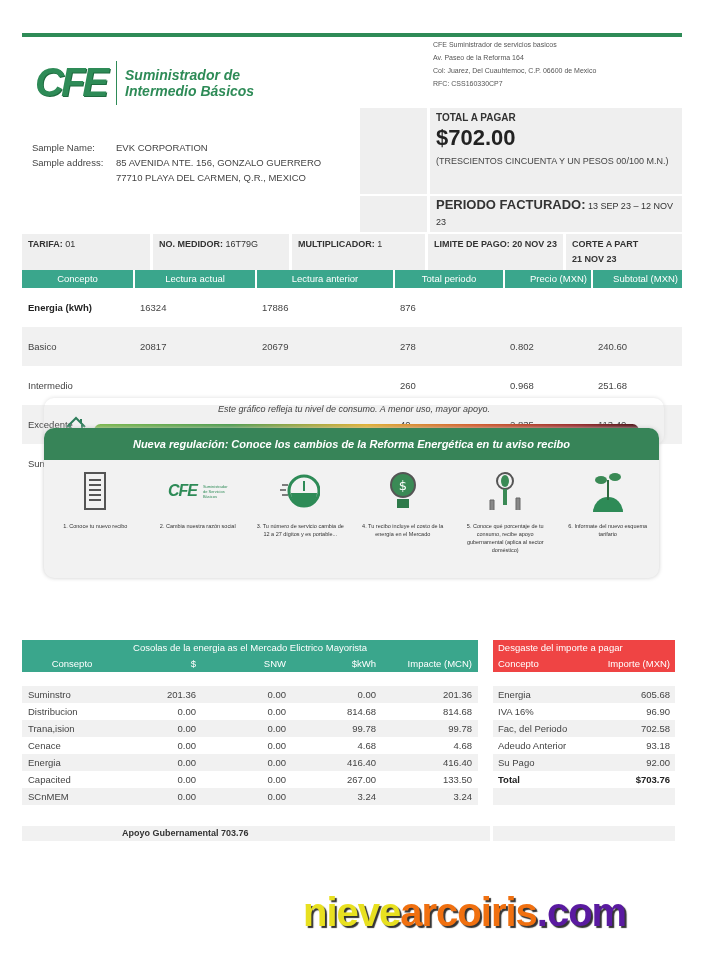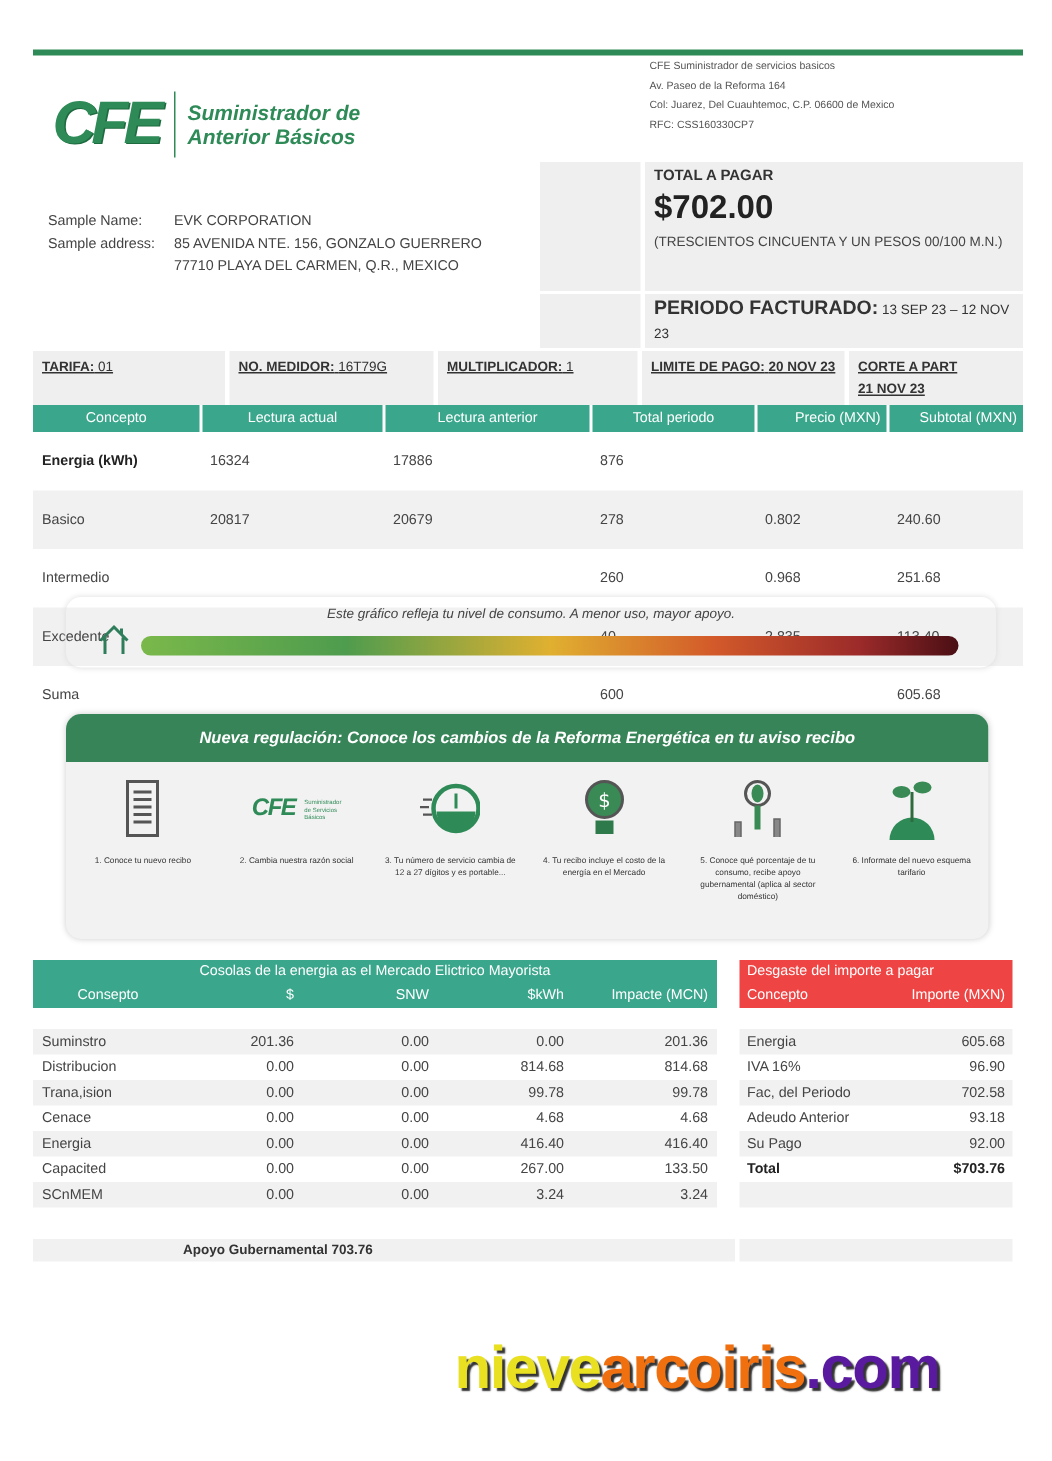--- a/index.html
+++ b/index.html
@@ -15,33 +15,33 @@
   .total-box { left: 430px; top: 108px; width: 252px; height: 86px; padding: 4px 6px; }
   .total-label { font-size: 10px; font-weight: bold; color: #333; }
   .total-amt { font-size: 22px; font-weight: bold; color: #222; margin-top: 2px; }
   .total-words { font-size: 9px; color: #444; line-height: 16px; margin-top: 2px; }
   .periodo-box { left: 430px; top: 196px; width: 252px; height: 36px; padding: 1px 6px; font-size: 9px; line-height: 16px; }
   .periodo-box b { font-size: 13px; color: #333; }
   .blank1 { left: 360px; top: 108px; width: 67px; height: 86px; }
   .blank2 { left: 360px; top: 196px; width: 67px; height: 36px; }
   .customer { left: 32px; top: 140px; font-size: 9.5px; color: #444; line-height: 15px; }
   .customer .lbl { display: inline-block; width: 84px; }
-  .info-row { left: 22px; top: 234px; width: 660px; height: 36px; display: flex; gap: 3px; text-decoration: underline; }
+  .info-row { left: 22px; top: 234px; width: 660px; height: 36px; display: flex; gap: 3px; }
   .info-row div { padding: 3px 6px; font-size: 9px; color: #333; line-height: 15px; }
   .info-row b { font-weight: bold; }
   table { border-collapse: collapse; }
   .t1 { left: 22px; top: 270px; width: 660px; font-size: 9.5px; }
   .t1 th { background: #3aa68c; color: #fff; font-weight: normal; font-size: 9.5px; text-align: center; padding: 2px 4px; line-height: 14px; vertical-align: top; border-right: 2px solid #fff; }
   .t1 td { padding: 14px 6px; height: 18px; color: #444; }
   .t1 tr:nth-child(even) td { background: #f1f1f1; }
   .gauge { left: 44px; top: 398px; width: 620px; height: 47px; border-radius: 10px; box-shadow: 0 0 4px #ddd; }
   .gauge-text { left: 0; width: 100%; top: 6px; text-align: center; font-size: 9px; color: #444; font-style: italic; }
   .gauge-bar { left: 50px; top: 26px; width: 545px; height: 13px; border-radius: 7px; background: linear-gradient(90deg, #7ab84a 0%, #4e9c4e 25%, #e0b030 50%, #d35a2a 70%, #9b2a2a 88%, #4a0f14 100%); }
   .house { left: 20px; top: 16px; width: 24px; height: 24px; }
-  .reforma { left: 44px; top: 476px; width: 615px; height: 150px; border-radius: 10px; background: #f2f2f2; overflow: hidden; box-shadow: 0 0 4px #ccc; }
+  .reforma { left: 44px; top: 428px; width: 615px; height: 150px; border-radius: 10px; background: #f2f2f2; overflow: hidden; box-shadow: 0 0 4px #ccc; }
   .ref-head { left: 0; top: 0; width: 100%; height: 32px; background: #378458; color: #fff; font-style: italic; font-weight: bold; font-size: 11px; text-align: center; line-height: 32px; }
   .steps { left: 0; top: 42px; width: 100%; display: flex; justify-content: space-around; }
   .step { width: 90px; display: flex; flex-direction: column; align-items: center; }
   .step-icon { width: 40px; height: 42px; display: flex; align-items: center; justify-content: center; }
   .step-text { font-size: 5.5px; color: #333; text-align: center; margin-top: 10px; line-height: 8px; }
   .t2 { left: 22px; top: 640px; width: 456px; font-size: 9.5px; }
   .t2 th { background: #3aa68c; color: #fff; font-weight: normal; padding: 1px 6px; line-height: 14px; }
   .t2 td { padding: 2px 6px; height: 17px; color: #444; }
   .t2 tr.r td { background: #f1f1f1; }
   .num { text-align: right; }
@@ -57,21 +57,21 @@
 </head>
 <body>
 
 <div class="abs topbar"></div>
 
 <div class="abs logo">
   <span class="logo-cfe">CFE</span>
   <span class="logo-sep"></span>
   <span class="logo-text">
     <span>Suministrador de</span><br>
-    <span>Anterior Básicos</span>
+    <span>Intermedio Básicos</span>
   </span>
 </div>
 
 <div class="abs addr">
   <div>CFE Suministrador de servicios basicos</div>
   <div>Av. Paseo de la Reforma 164</div>
   <div>Col: Juarez, Del Cuauhtemoc, C.P. 06600 de Mexico</div>
   <div>RFC: CSS160330CP7</div>
 </div>
 

